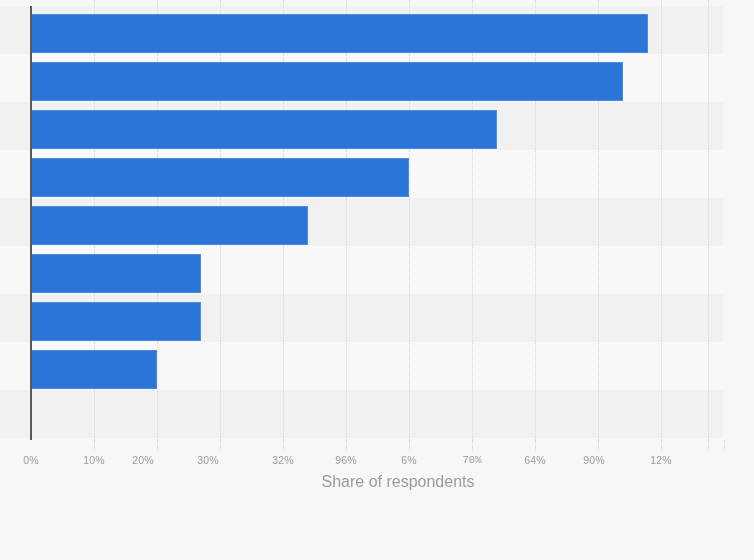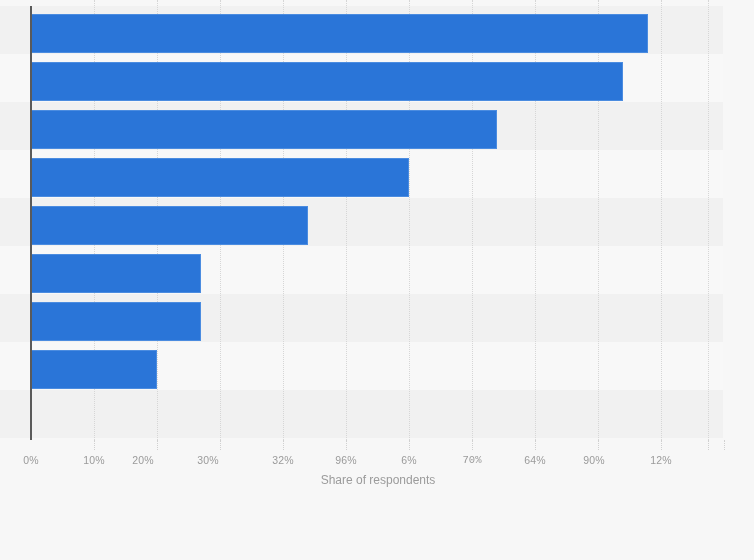--- a/index.html
+++ b/index.html
@@ -87,23 +87,23 @@
     top: 14px;
     font-size: 10.5px;
     color: #9b9b9b;
     white-space: nowrap;
     transform: translateX(-50%);
     letter-spacing: 0.1px;
   }
   #x-axis-title {
     position: absolute;
     top: 33px;
-    left: 378px;
+    left: 398px;
     transform: translateX(-50%);
-    font-size: 12px;
+    font-size: 16px;
     color: #9b9b9b;
     white-space: nowrap;
   }
 </style>
 </head>
 <body>
 
 <div id="chart-root">
 
   <div id="plot-area">

